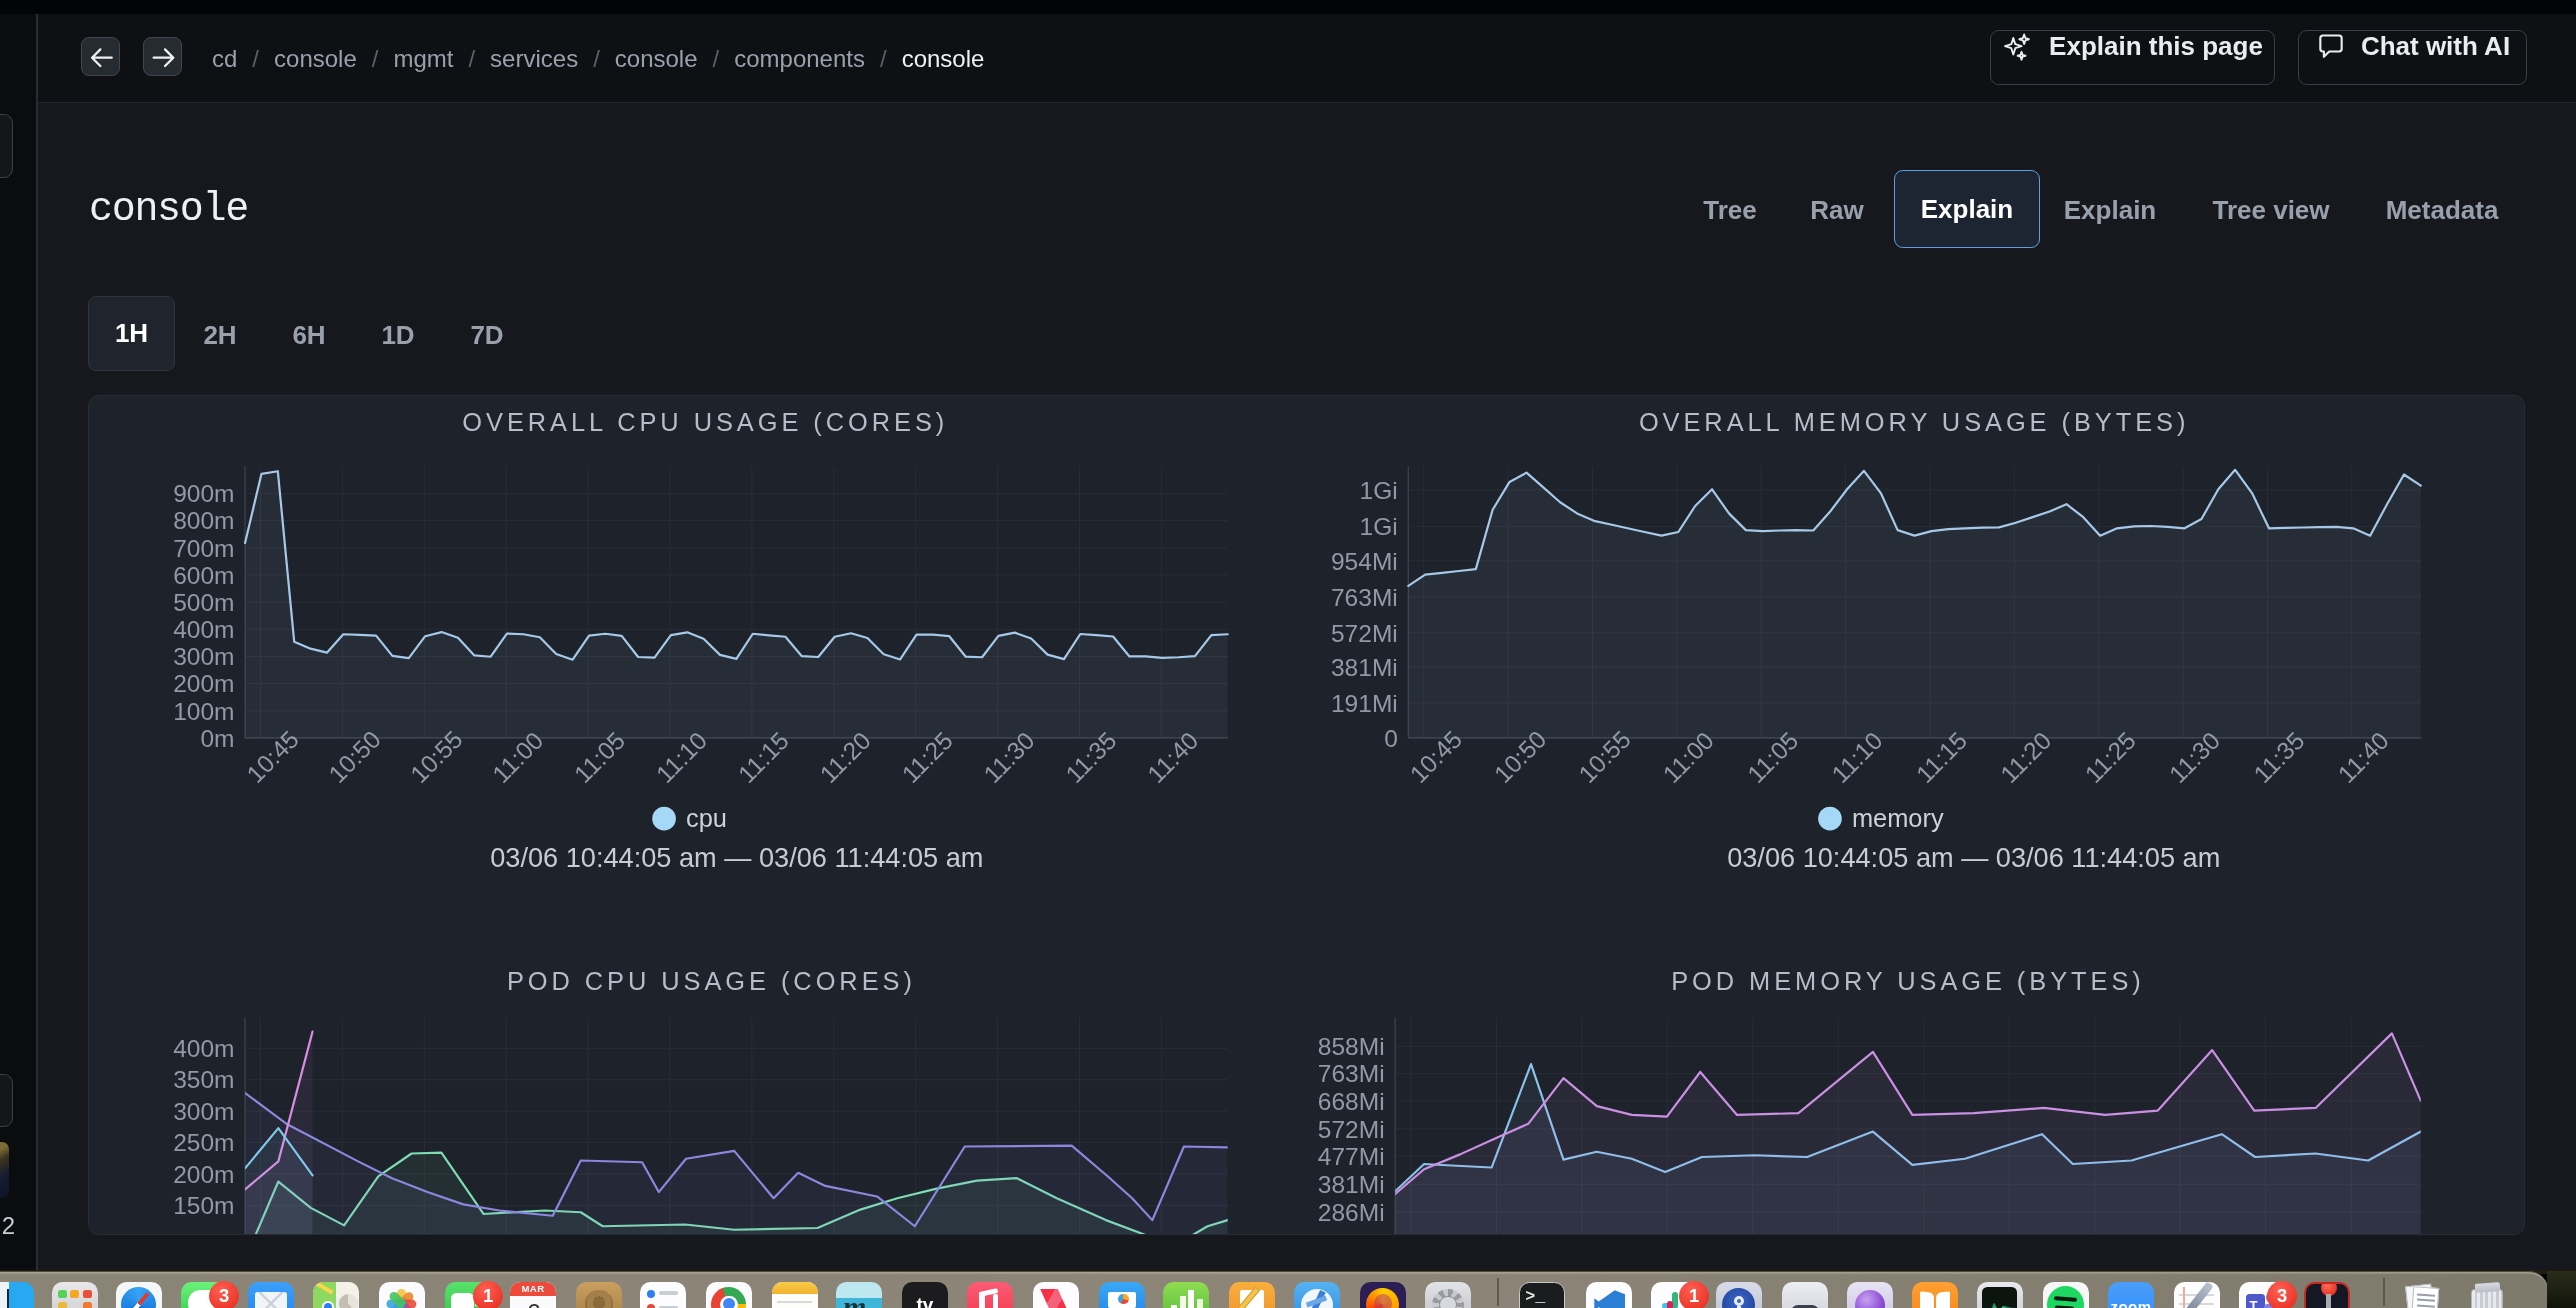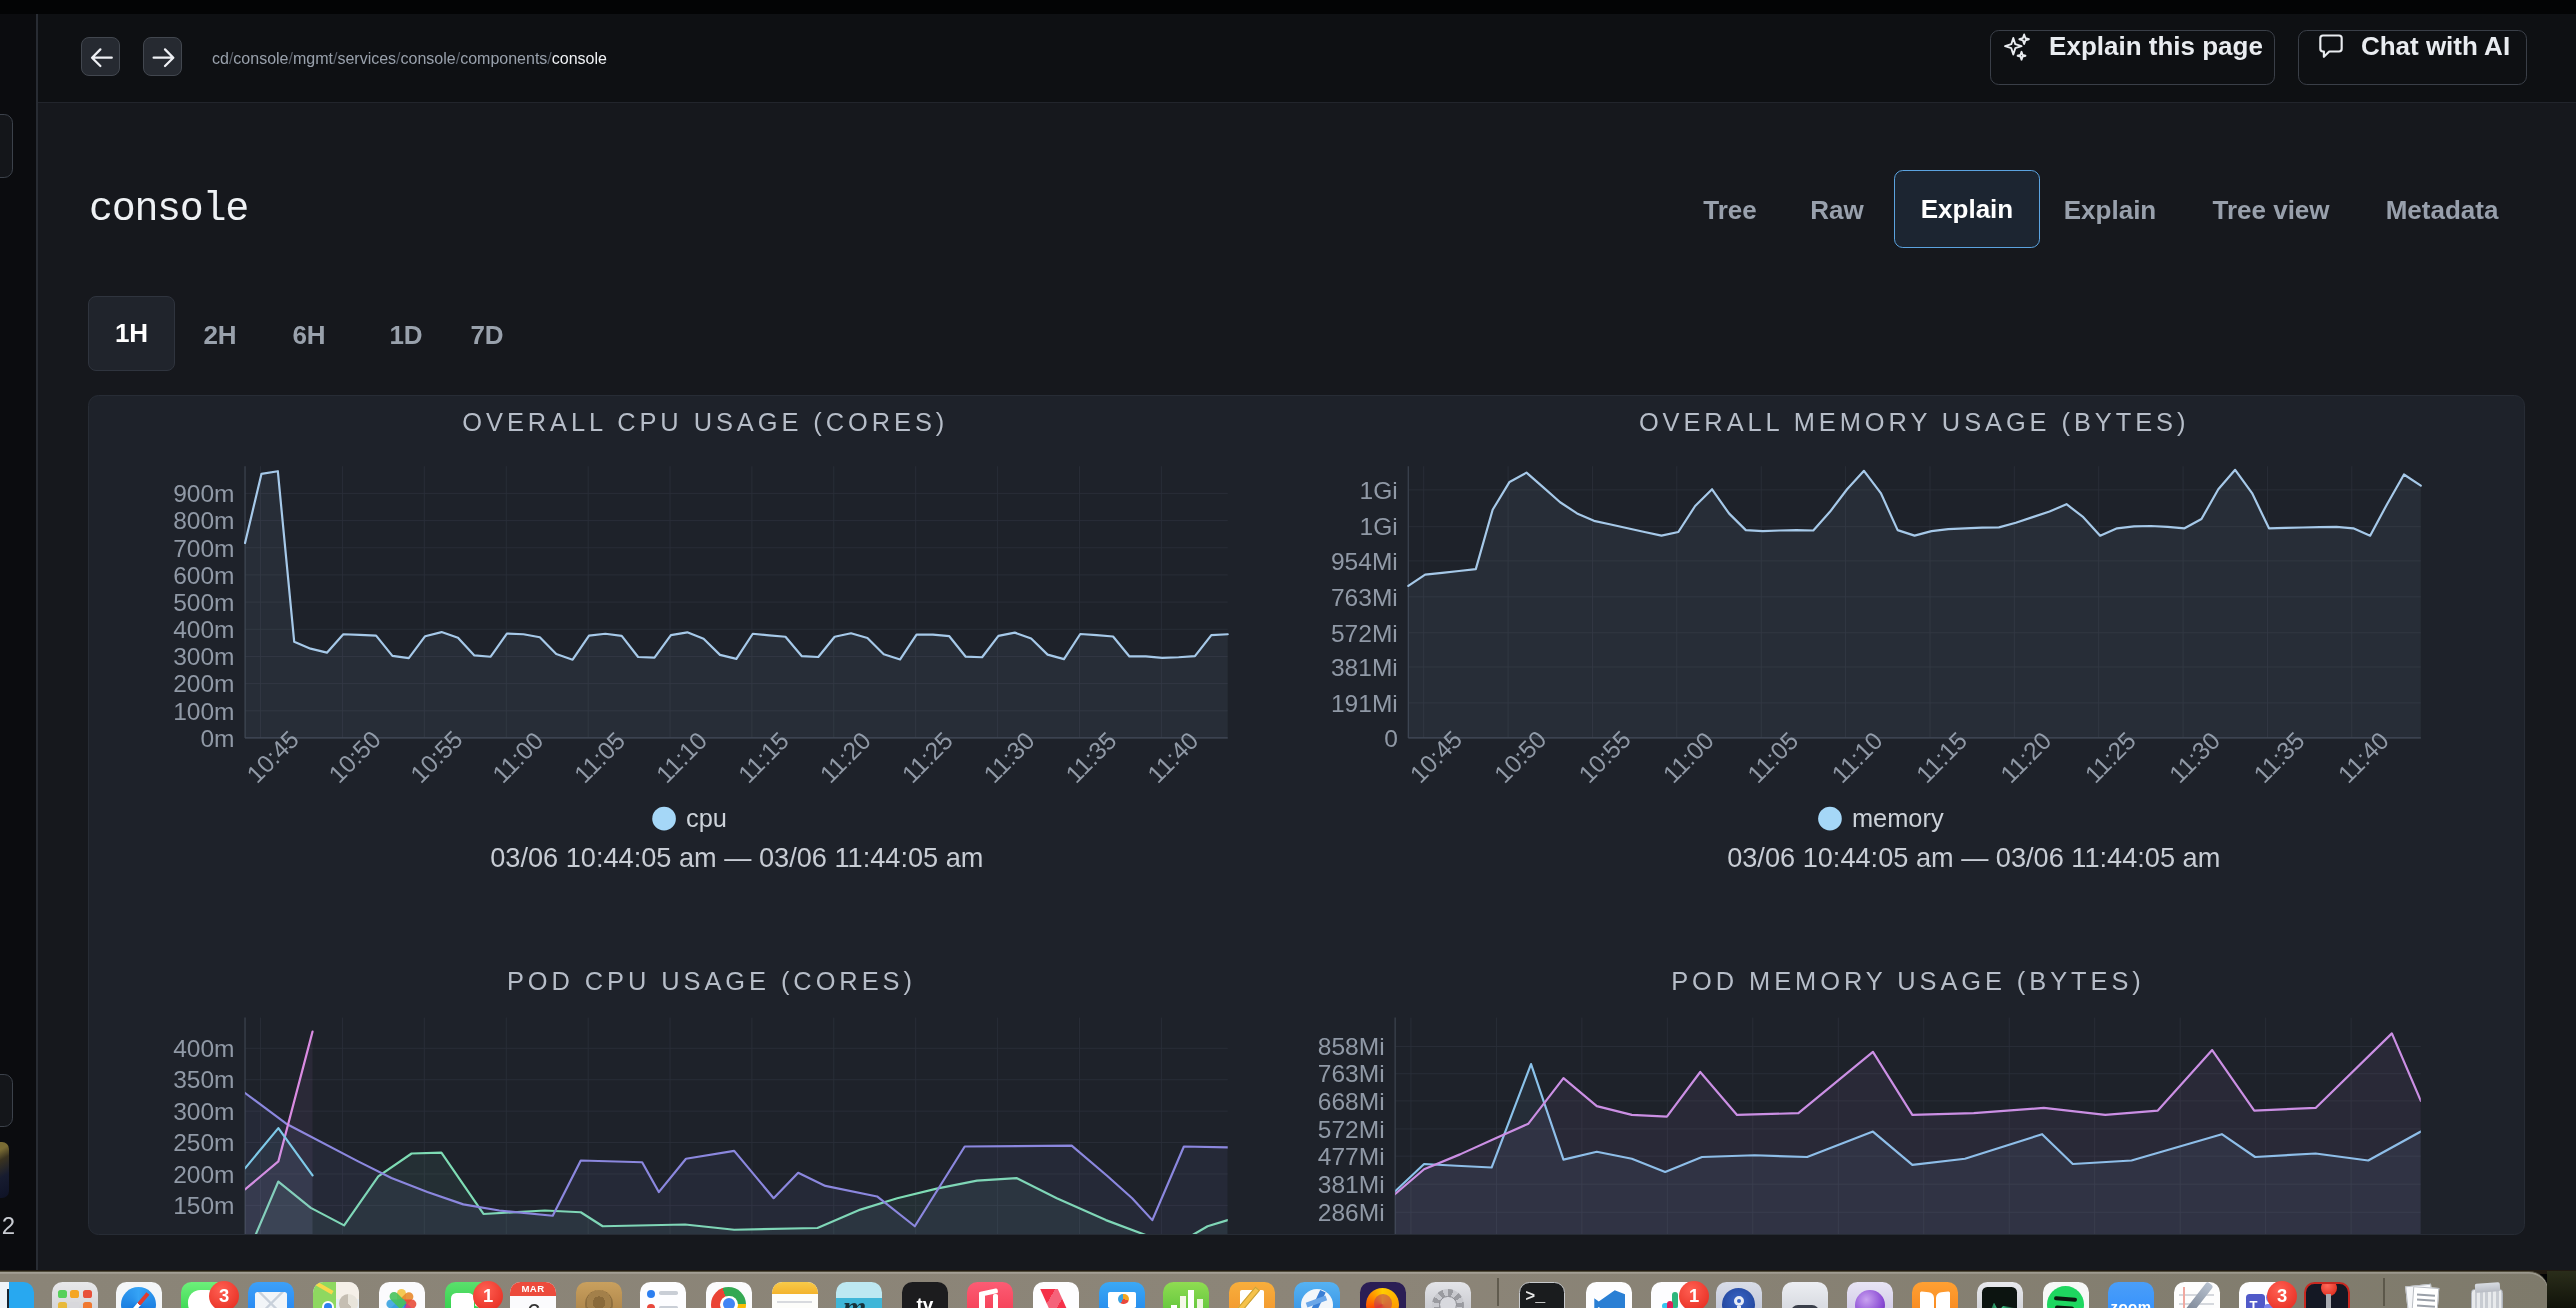--- a/index.html
+++ b/index.html
@@ -5,21 +5,21 @@
 * { margin:0; padding:0; box-sizing:border-box; }
 html,body { width:2576px; height:1308px; overflow:hidden; }
 body { font-family:"Liberation Sans",sans-serif; background:#030405; }
 #page { position:relative; width:2576px; height:1308px; background:#030405; overflow:hidden; }
 #leftcol { position:absolute; left:0; top:14px; width:36px; height:1256px; background:#0b0c0f; overflow:hidden; }
 .lfrag { position:absolute; left:-16px; width:29px; border:1.8px solid #3c424b; border-radius:8.8px; background:#14161a; }
 #win { position:absolute; left:36px; top:14px; width:2540px; height:1256px; background:#16181d; }
 #header { position:absolute; left:0; top:0; width:2540px; height:89px; background:#0e1013; border-bottom:0.9px solid #22252c; }
 .navbtn { position:absolute; top:23px; width:39px; height:39px; background:#262a31; border:1.8px solid #42474f; border-radius:8px; }
 .navbtn svg { position:absolute; left:7px; top:7px; }
-#crumbs { position:absolute; left:176px; top:0; height:89px; display:flex; align-items:center; gap:0; font-size:16px; color:#99a1ac; }
+#crumbs { position:absolute; left:176px; top:0; height:89px; display:flex; align-items:center; gap:15px; font-size:24px; color:#99a1ac; }
 #crumbs .csep { color:#5a606a; }
 #crumbs .cur { color:#f0f2f5; }
 .actbtn { position:absolute; top:16px; height:55px; border:1.8px solid #3a3f48; border-radius:8.8px; display:flex; align-items:flex-start; justify-content:center; gap:14px; color:#e9ecf0; font-size:26px; font-weight:bold; }
 #title { position:absolute; left:53px; top:173px; font-family:"Liberation Mono",monospace; font-size:40px; letter-spacing:-1.3px; color:#eef1f4; }
 .tab { position:absolute; top:181px; transform:translateX(-50%); font-size:26px; font-weight:bold; color:#98a0ac; }
 #metricstab { position:absolute; left:1858px; top:156px; width:146px; height:78px; border:1.8px solid #5ba3e0; border-radius:8.8px; background:#1c2531; color:#fff; font-size:26px; font-weight:bold; display:flex; align-items:center; justify-content:center; }
 #btn1h { position:absolute; left:52px; top:282px; width:87px; height:75px; background:#20242c; border:0.9px solid #2f343e; border-radius:8px; color:#fff; font-size:26px; font-weight:bold; display:flex; align-items:center; justify-content:center; }
 .trange { position:absolute; top:306px; transform:translateX(-50%); font-size:26px; font-weight:bold; color:#99a1ac; }
 #card { position:absolute; left:52px; top:381px; width:2437px; height:840px; background:#1e222a; border:0.9px solid #272c35; border-radius:10.5px; overflow:hidden; }
 #wallgap { position:absolute; left:0; top:1270px; width:2576px; height:3.5px; background:#201a12; }
@@ -85,21 +85,21 @@
     <div id="title">console</div>
     <div class="tab" style="left:1694px;">Tree</div>
     <div class="tab" style="left:1801px;">Raw</div>
     <div id="metricstab">Explain</div>
     <div class="tab" style="left:2074px;">Explain</div>
     <div class="tab" style="left:2235px;">Tree view</div>
     <div class="tab" style="left:2406px;">Metadata</div>
     <div id="btn1h">1H</div>
     <div class="trange" style="left:184px;">2H</div>
     <div class="trange" style="left:273px;">6H</div>
-    <div class="trange" style="left:362px;margin-left:8px;">1D</div>
+    <div class="trange" style="left:362px;">1D</div>
     <div class="trange" style="left:451px;">7D</div>
     <div id="card">
       <svg width="2437" height="840" viewBox="0 0 2780 958" style="position:absolute;left:0;top:0;font-family:'Liberation Sans',sans-serif">
 <text x="703" y="40" text-anchor="middle" font-size="29" letter-spacing="4.5" fill="#b6bdc8">OVERALL CPU USAGE (CORES)</text>
 <line x1="178" y1="111.0" x2="1299" y2="111.0" stroke="#2a2f39" stroke-width="1"></line>
 <text x="166" y="121.0" text-anchor="end" font-size="28" fill="#9099a6">900m</text>
 <line x1="178" y1="142.0" x2="1299" y2="142.0" stroke="#2a2f39" stroke-width="1"></line>
 <text x="166" y="152.0" text-anchor="end" font-size="28" fill="#9099a6">800m</text>
 <line x1="178" y1="173.0" x2="1299" y2="173.0" stroke="#2a2f39" stroke-width="1"></line>
 <text x="166" y="183.0" text-anchor="end" font-size="28" fill="#9099a6">700m</text>

